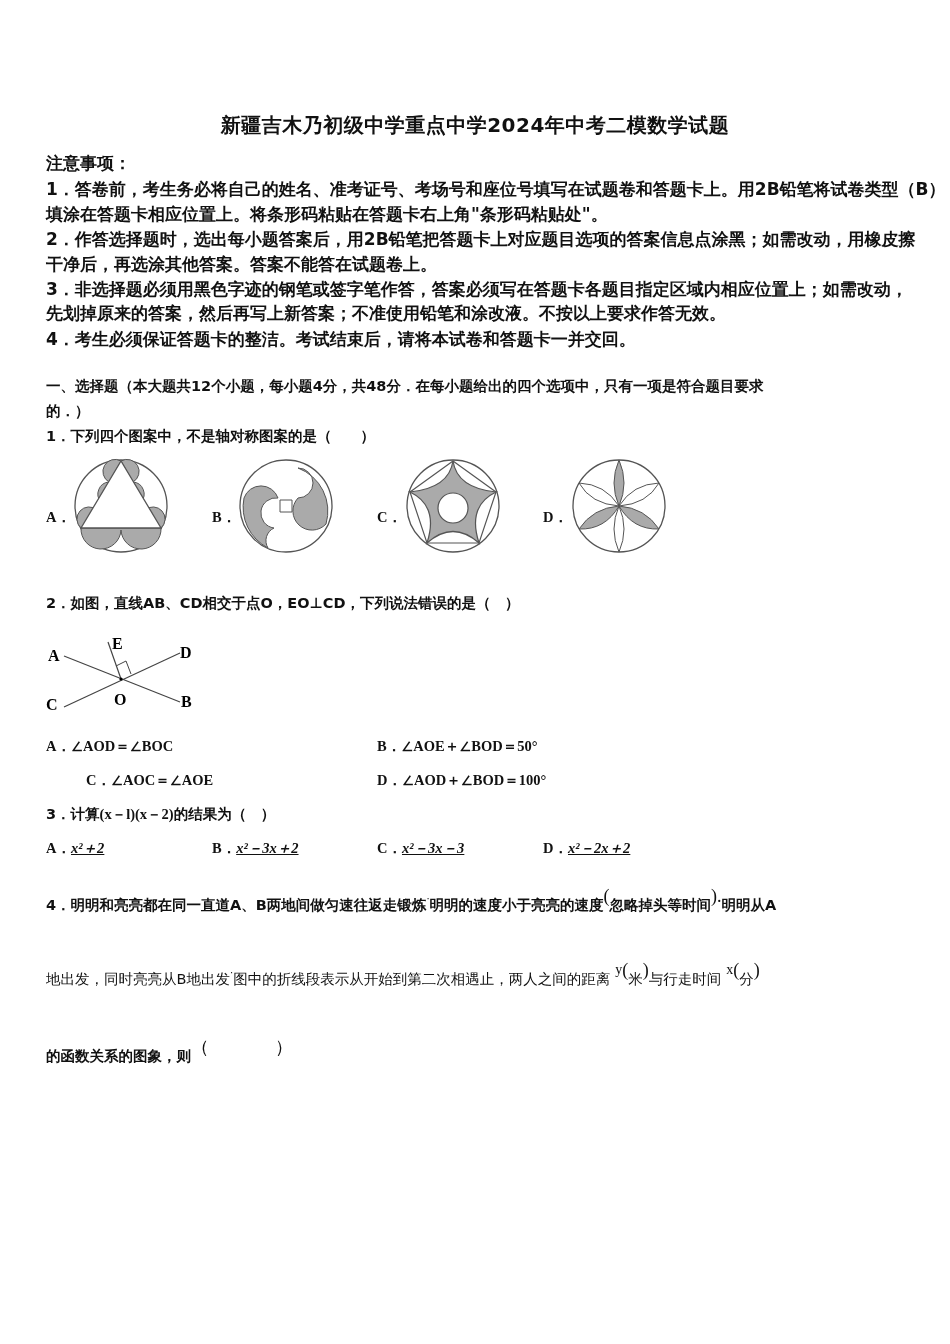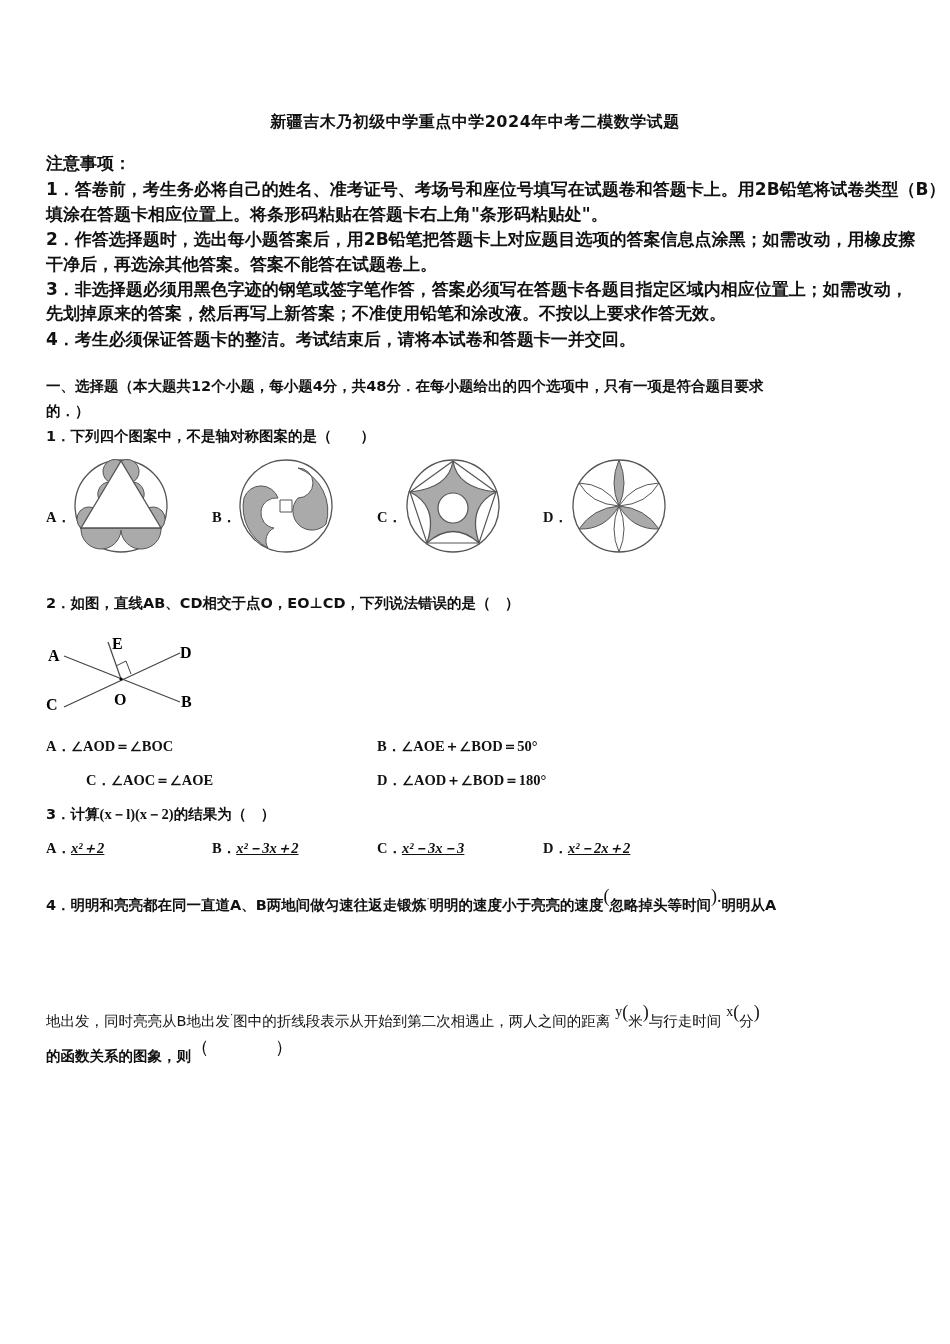--- a/index.html
+++ b/index.html
@@ -1,19 +1,19 @@
 <!DOCTYPE html>
 <html><head>
 <meta charset="utf-8">
 <style>
   html, body { margin: 0; padding: 0; background: #ffffff; }
   body { width: 950px; height: 1344px; position: relative; overflow: hidden;
          font-family: "DejaVu Serif", "Liberation Serif", serif; color: #111; }
   .abs { position: absolute; white-space: nowrap; }
-  .title { left: 0; width: 950px; top: 112px; text-align: center; font-size: 16px; font-weight: bold;
+  .title { left: 0; width: 950px; top: 112px; text-align: center; font-size: 20px; font-weight: bold;
            font-family: "DejaVu Sans", "Liberation Sans", sans-serif; letter-spacing: 0.5px; }
   .note { font-size: 17px; font-weight: bold; left: 46px; font-family: "DejaVu Sans", "Liberation Sans", sans-serif; }
   .q { font-size: 14.5px; font-weight: bold; left: 46px; font-family: "DejaVu Sans", "Liberation Sans", sans-serif; }
   .opt { font-size: 14.5px; font-weight: bold; font-family: "Liberation Serif", serif; }
   .opt i { font-style: italic; text-decoration: underline; }
   .fig { position: absolute; }
   .lbl { font-family: "Liberation Serif", serif; font-weight: bold; font-size: 16px; }
   .smallup { font-family: "Liberation Serif", serif; font-weight: normal; font-size: 14px; vertical-align: 10px; }
   .paren { font-family: "Liberation Serif", serif; font-weight: normal; font-size: 18px; vertical-align: 8px; }
 </style>
@@ -87,41 +87,41 @@
   <text x="72" y="19" class="lbl">E</text>
   <text x="140" y="28" class="lbl">D</text>
   <text x="6" y="80" class="lbl">C</text>
   <text x="74" y="75" class="lbl">O</text>
   <text x="141" y="77" class="lbl">B</text>
 </svg>
 
 <div class="abs opt" style="left:46px;top:737px;">A．∠AOD＝∠BOC</div>
 <div class="abs opt" style="left:377px;top:737px;">B．∠AOE＋∠BOD＝50°</div>
 <div class="abs opt" style="left:46px;top:771px;margin-left:40px;">C．∠AOC＝∠AOE</div>
-<div class="abs opt" style="left:377px;top:771px;">D．∠AOD＋∠BOD＝180°</div>
+<div class="abs opt" style="left:377px;top:771px;">D．∠AOD＋∠BOD＝100°</div>
 
 <div class="abs q" style="top:805px;text-align:center;">
   <span>3．计算</span><span class="opt" style="font-style:normal;">(x－l)(x－2)</span><span>的结果为（　）</span>
 </div>
 <div class="abs opt" style="left:46px;top:839px;">
   <span>A．</span><i>x²＋2</i>
 </div>
 <div class="abs opt" style="left:212px;top:839px;">
   <span>B．</span><i>x²－3x＋2</i>
 </div>
 <div class="abs opt" style="left:377px;top:839px;">
   <span>C．</span><i>x²－3x－3</i>
 </div>
 <div class="abs opt" style="left:543px;top:839px;">
   <span>D．</span><i>x²－2x＋2</i>
 </div>
 
 <div class="abs q" style="top:886px;">
   <span>4．明明和亮亮都在同一直道A、B两地间做匀速往返走锻炼</span><span style="font-weight:normal;font-size:10px;vertical-align:8px;">·</span><span>明明的速度小于亮亮的速度</span><span class="paren">(</span><span style="font-weight:bold;">忽略掉头等时间</span><span class="paren">).</span><span>明明从A</span>
 </div>
-<div class="abs q" style="top:960px;margin-top:42px;">
+<div class="abs q" style="top:960px;">
   <span style="font-weight:normal;">地出发，同时亮亮从B地出发</span><span style="font-weight:normal;font-size:10px;vertical-align:8px;">·</span><span style="font-weight:normal;">图中的折线段表示从开始到第二次相遇止，两人之间的距离</span>
   <span class="smallup">y</span><span class="paren">(</span><span style="font-weight:normal;">米</span><span class="paren">)</span><span style="font-weight:normal;">与行走时间</span>
   <span class="smallup">x</span><span class="paren">(</span><span style="font-weight:normal;">分</span><span class="paren">)</span>
 </div>
 <div class="abs q" style="top:1035px;">
   <span>的函数关系的图象，则</span><span class="paren" style="letter-spacing:10px;">（　　）</span>
 </div>
 
 </body></html>

